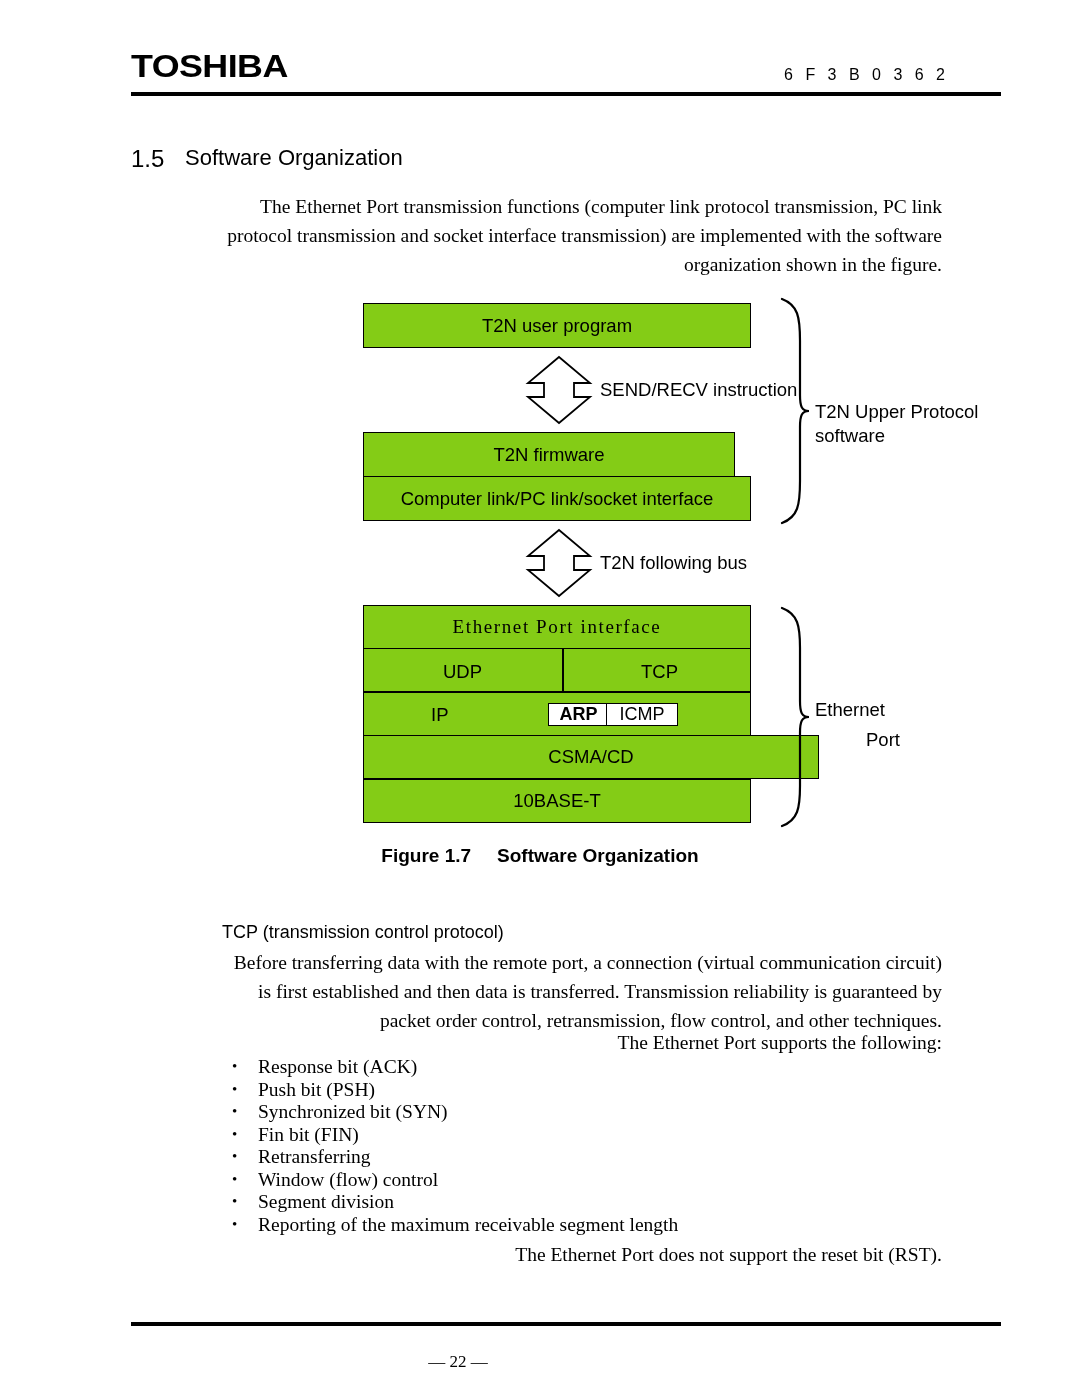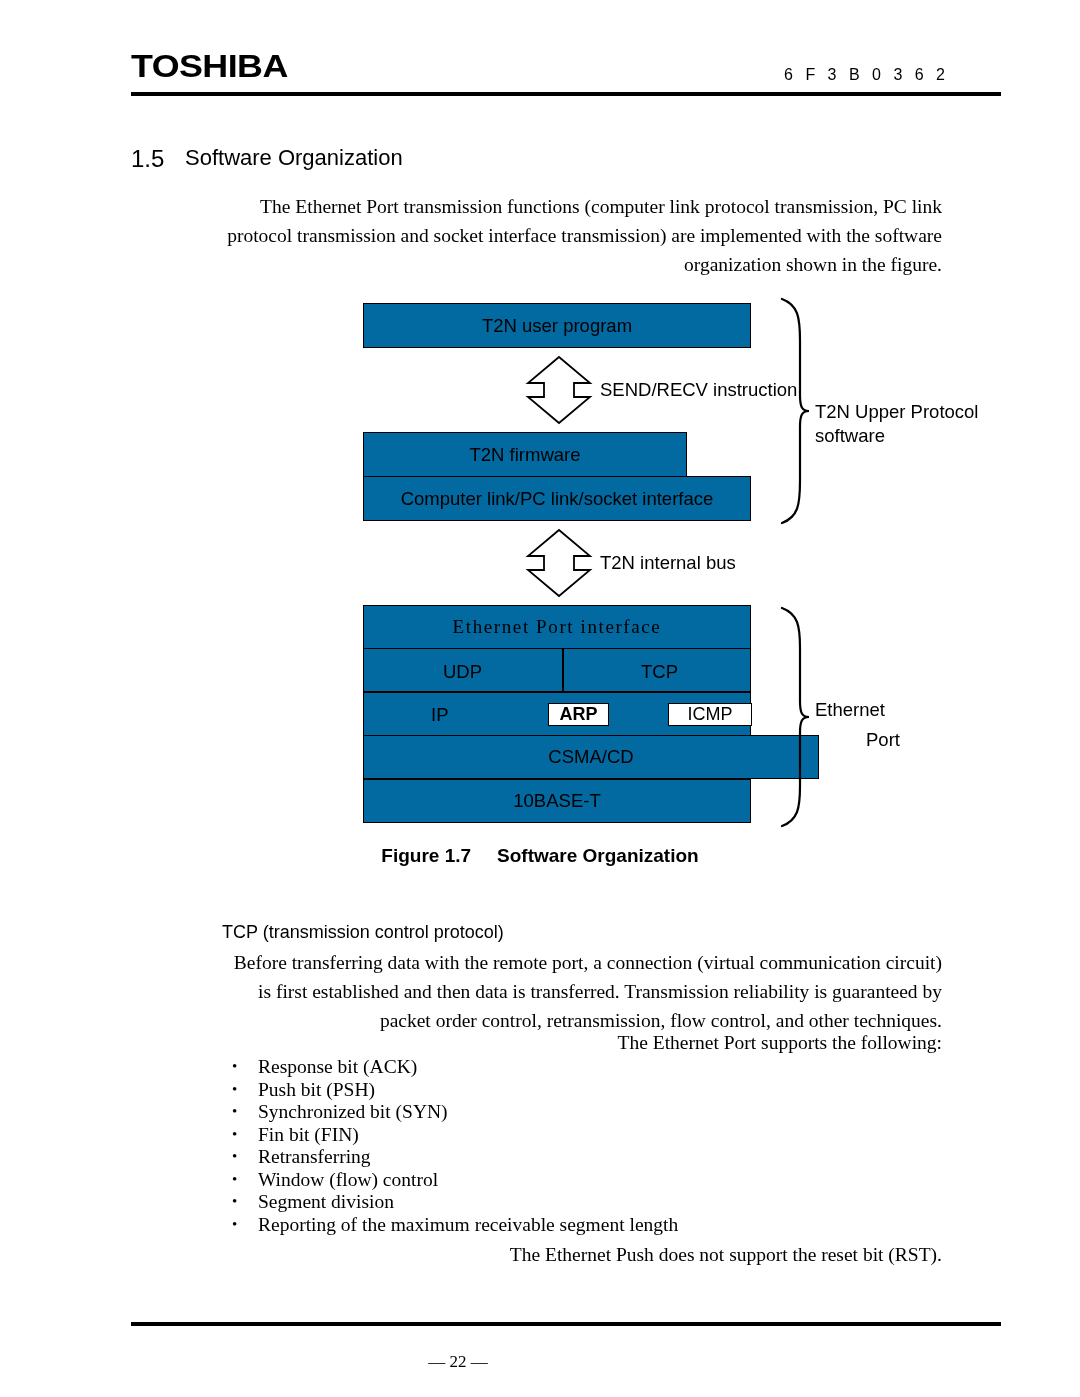--- a/index.html
+++ b/index.html
@@ -33,21 +33,21 @@
   .supports{left:222px;top:1028px;width:720px;}
   .closing{left:222px;top:1240px;width:720px;}
 
   .bullets{position:absolute;left:222px;top:1056px;width:720px;}
   .bullet{position:relative;padding-left:36px;font-size:19.5px;line-height:22.5px;
           margin-bottom:0px;height:22.5px;}
   .bullet .dot{position:absolute;left:10px;top:-1px;font-size:15px;}
 
   
   .fig{position:absolute;left:0;top:0;width:1080px;height:1397px;pointer-events:none;}
-  .box{position:absolute;border:1.6px solid #000;box-sizing:border-box;background:#0369a1;
+  .box{position:absolute;border:1.6px solid #000;box-sizing:border-box;background:#84cc16;
        font-family:"Liberation Sans",sans-serif;font-size:18.5px;
        display:flex;align-items:center;justify-content:center;}
   .box.serifbox{font-family:"Liberation Serif",serif;font-size:19px;letter-spacing:1.6px;}
   .subbox{position:absolute;border:1.6px solid #000;box-sizing:border-box;background:#fff;
           font-family:"Liberation Sans",sans-serif;font-size:18px;
           display:flex;align-items:center;justify-content:center;}
   .divider{position:absolute;width:1.6px;background:#000;}
   .cell-label{position:absolute;font-family:"Liberation Sans",sans-serif;font-size:18.5px;}
   .arrowlabel{position:absolute;font-family:"Liberation Sans",sans-serif;font-size:18.5px;
               white-space:nowrap;}
@@ -74,39 +74,39 @@
 
   <div class="fig">
 
     <div class="box" style="left:363px;top:303px;width:388px;height:45px;">T2N user program</div>
 
     <svg style="position:absolute;left:524px;top:355px;" width="70" height="70" viewBox="0 0 70 70">
       <polygon points="35,2 66,28 50,28 50,42 66,42 35,68 4,42 20,42 20,28 4,28" fill="#ffffff" stroke="#000000" stroke-width="1.8" stroke-linejoin="miter"></polygon>
     </svg>
     <div class="arrowlabel" style="left:600px;top:379px;">SEND/RECV instruction</div>
 
-    <div class="box" style="left:363px;top:432px;width:324px;height:45px;">T2N firmware</div>
+    <div class="box" style="left:363px;top:432px;width:372px;height:45px;">T2N firmware</div>
     <div class="box" style="left:363px;top:476.4px;width:388px;height:45px;">Computer link/PC link/socket interface</div>
 
     <svg style="position:absolute;left:524px;top:528px;" width="70" height="70" viewBox="0 0 70 70">
       <polygon points="35,2 66,28 50,28 50,42 66,42 35,68 4,42 20,42 20,28 4,28" fill="#ffffff" stroke="#000000" stroke-width="1.8" stroke-linejoin="miter"></polygon>
     </svg>
-    <div class="arrowlabel" style="left:600px;top:552px;">T2N internal bus</div>
+    <div class="arrowlabel" style="left:600px;top:552px;">T2N following bus</div>
 
     <div class="box serifbox" style="left:363px;top:605px;width:388px;height:44px;">Ethernet Port interface</div>
 
     <div class="box" style="left:363px;top:648.4px;width:388px;height:44px;"></div>
     <div class="cell-label" style="left:443px;top:661px;">UDP</div>
     <div class="cell-label" style="left:641px;top:661px;">TCP</div>
     <div class="divider" style="left:562px;top:648.4px;height:44px;"></div>
 
     <div class="box" style="left:363px;top:691.8px;width:388px;height:44px;"></div>
     <div class="cell-label" style="left:431px;top:704px;">IP</div>
     <div class="subbox" style="left:548px;top:703px;width:61px;height:23px;font-weight:bold;">ARP</div>
-    <div class="subbox" style="left:668px;top:703px;width:84px;height:23px;text-align:center;">ICMP</div>
+    <div class="subbox" style="left:606px;top:703px;width:72px;height:23px;text-align:center;">ICMP</div>
 
     <div class="box" style="left:363px;top:735.2px;width:456px;height:44px;">CSMA/CD</div>
     <div class="box" style="left:363px;top:778.6px;width:388px;height:44px;">10BASE-T</div>
 
     <svg style="position:absolute;left:778px;top:295px;" width="34" height="232" viewBox="0 0 34 232">
       <path d="M4 4 C 20 10, 22 22, 22 46 L 22 100 C 22 112, 24 116, 31 116
                C 24 116, 22 120, 22 132 L 22 186 C 22 210, 20 222, 4 228" fill="none" stroke="#000000" stroke-width="2.2" stroke-linecap="round"></path>
     </svg>
     <div class="bracelabel" style="left:815px;top:400px;">
       <span>T2N Upper Protocol</span><br>
@@ -134,18 +134,18 @@
       <div class="bullet"><span class="dot">•</span><span>Response bit (ACK)</span></div>
       <div class="bullet"><span class="dot">•</span><span>Push bit (PSH)</span></div>
       <div class="bullet"><span class="dot">•</span><span>Synchronized bit (SYN)</span></div>
       <div class="bullet"><span class="dot">•</span><span>Fin bit (FIN)</span></div>
       <div class="bullet"><span class="dot">•</span><span>Retransferring</span></div>
       <div class="bullet"><span class="dot">•</span><span>Window (flow) control</span></div>
       <div class="bullet"><span class="dot">•</span><span>Segment division</span></div>
       <div class="bullet"><span class="dot">•</span><span>Reporting of the maximum receivable segment length</span></div>
     </div>
 
-  <div class="para closing">The Ethernet Push does not support the reset bit (RST).</div>
+  <div class="para closing">The Ethernet Port does not support the reset bit (RST).</div>
 
   <div class="rule-bottom"></div>
   <div class="pagenum">— 22 —</div>
 
 </div>
 
 </body></html>

